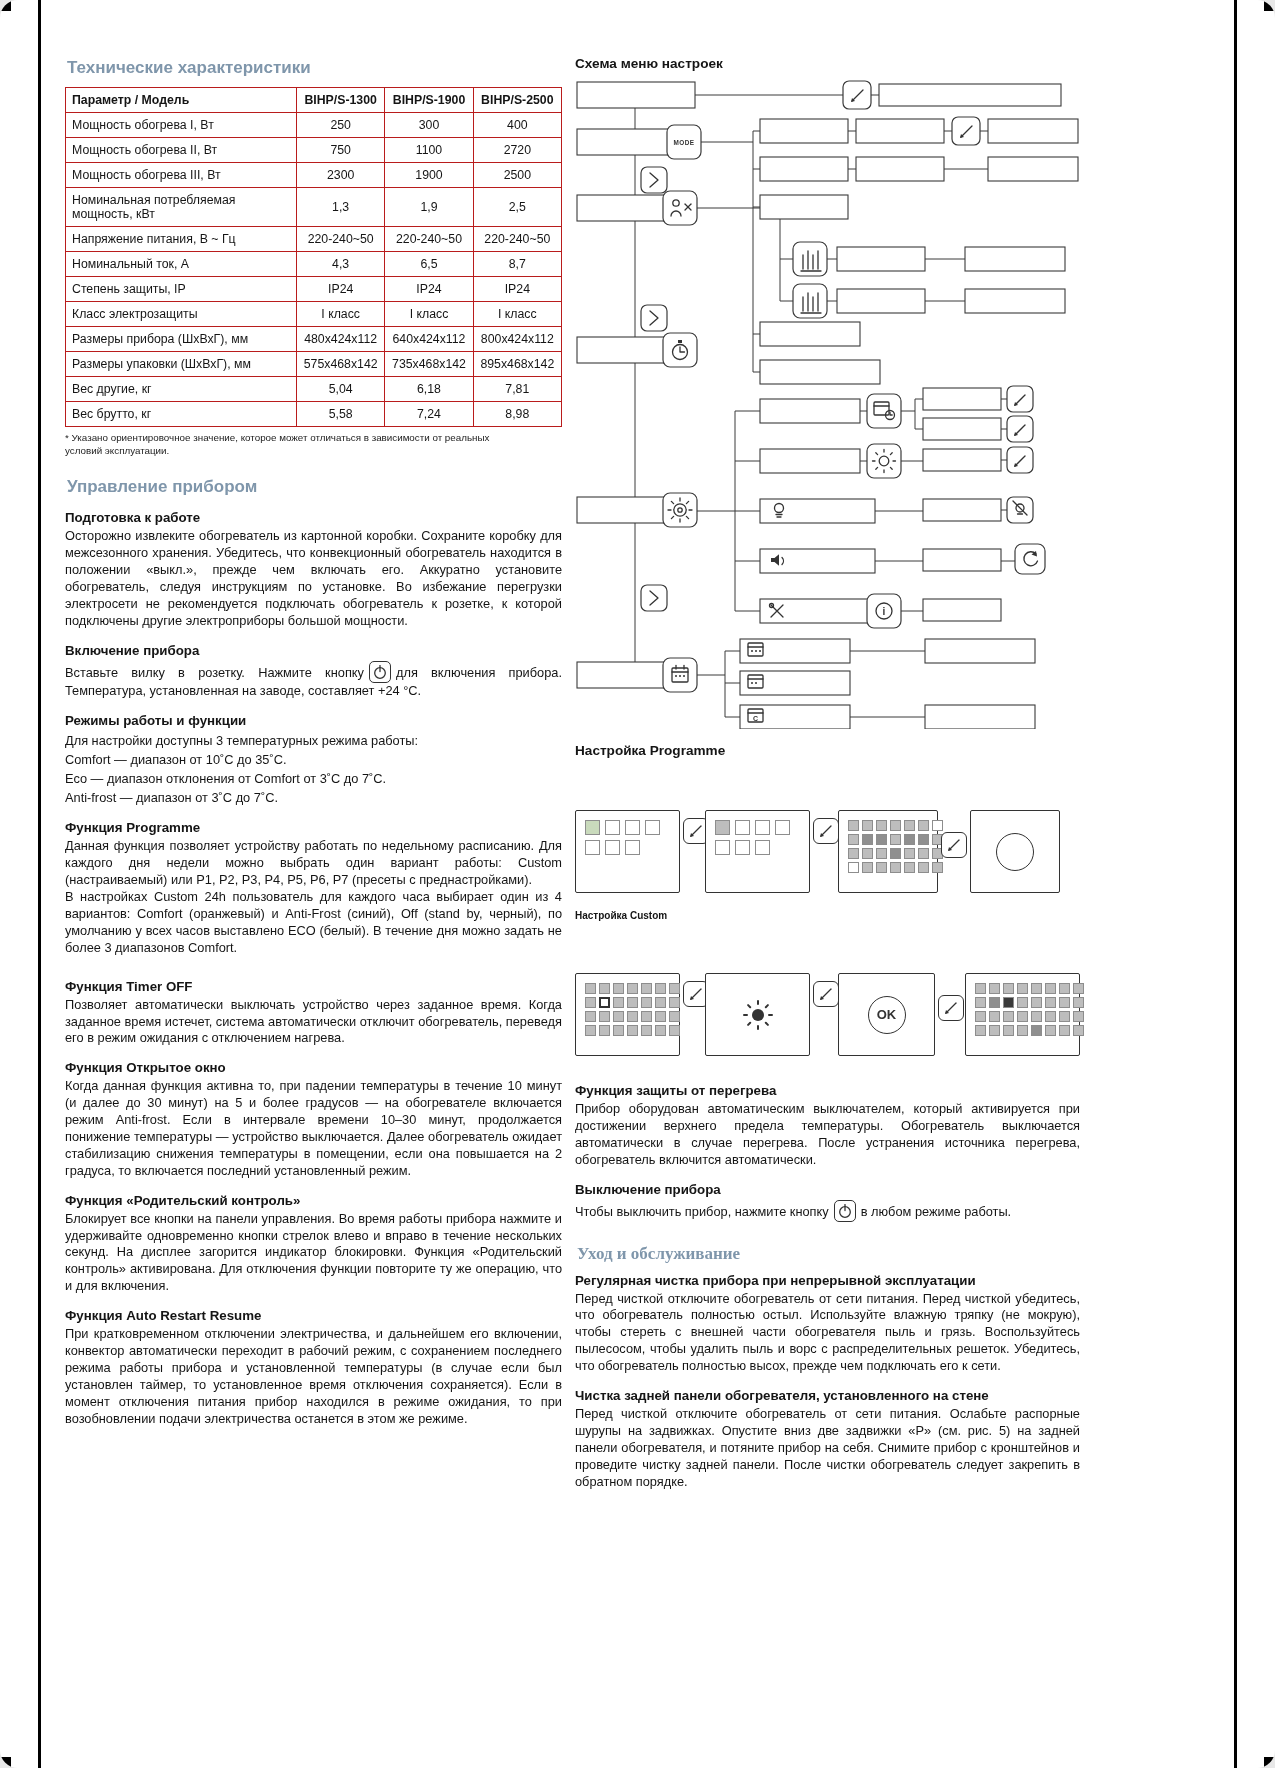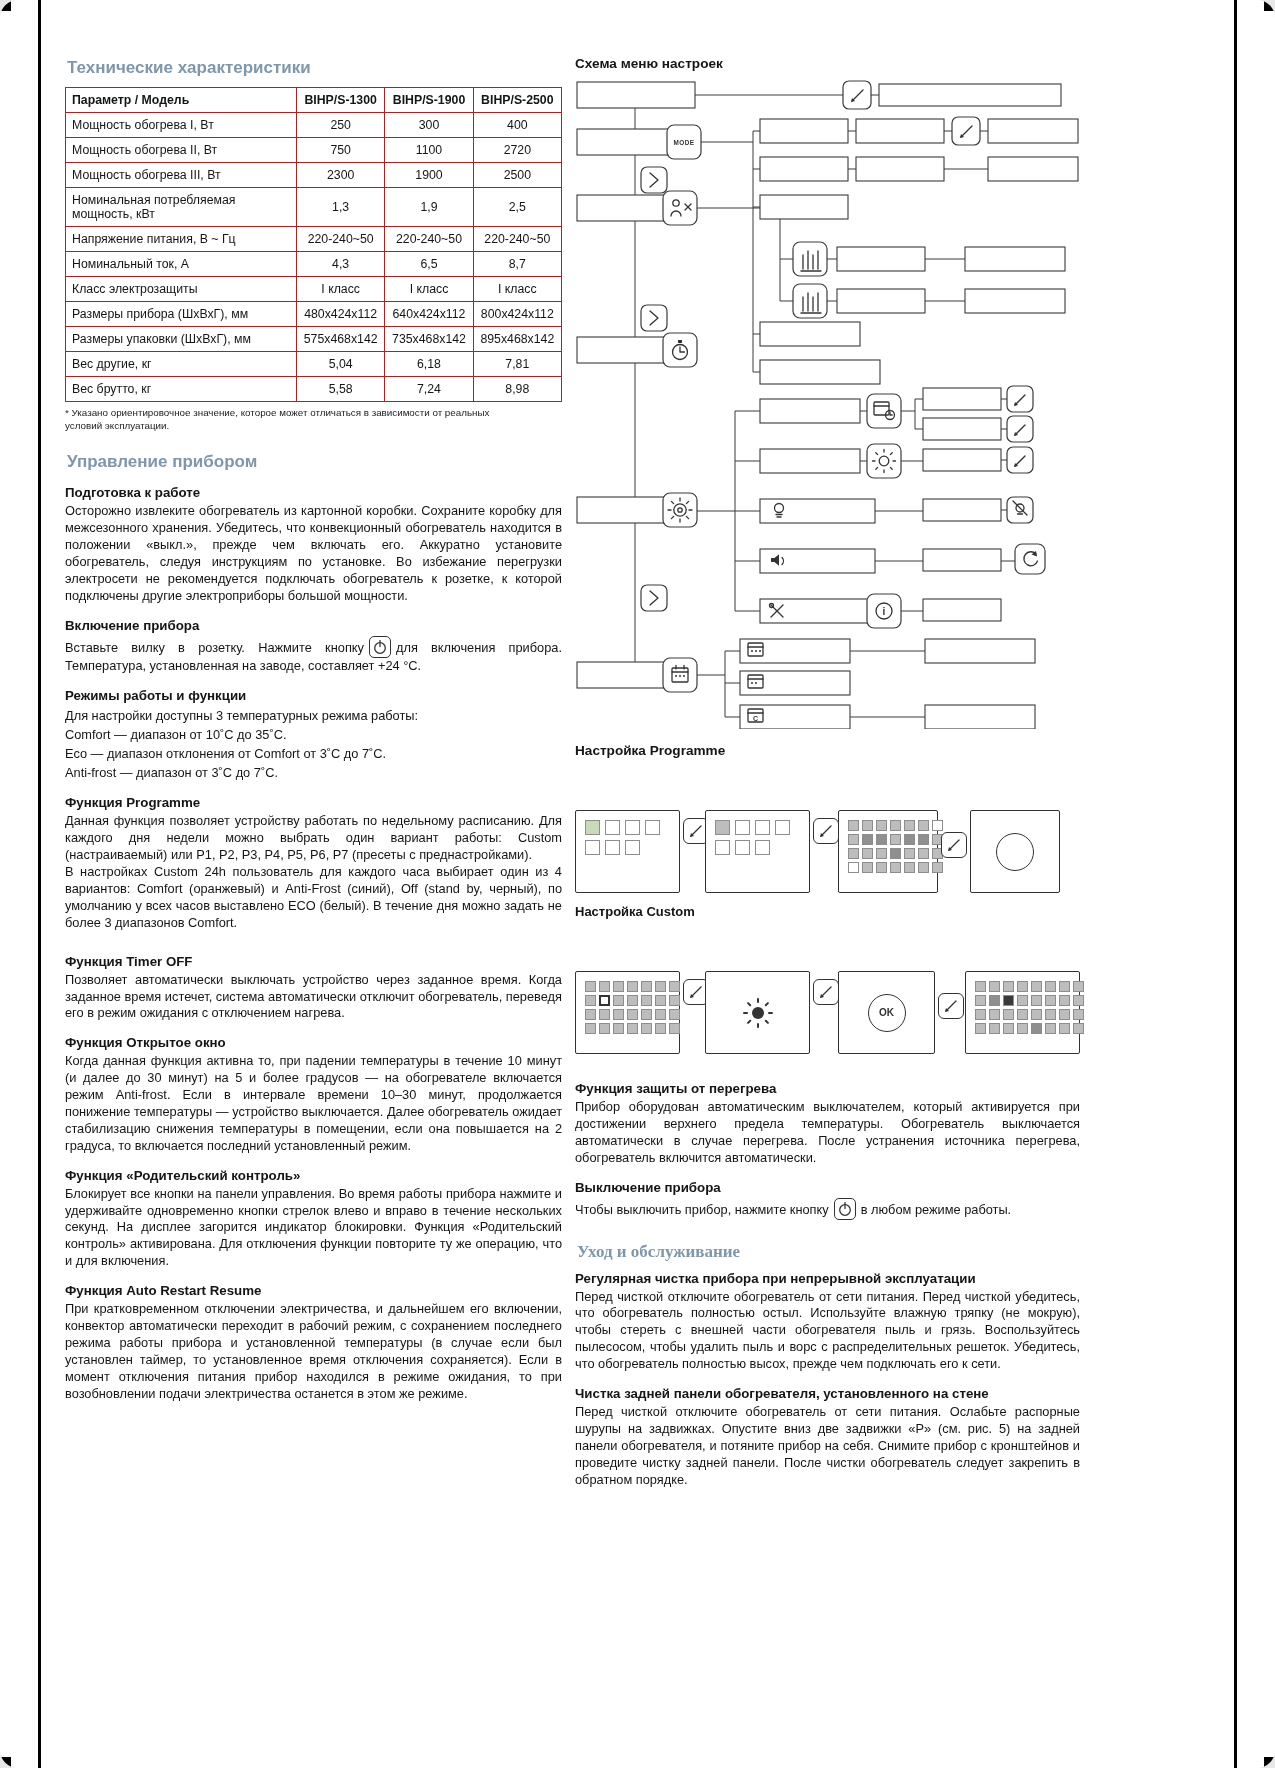--- a/index.html
+++ b/index.html
@@ -22,21 +22,21 @@
   
   .inline-btn{display:inline-block;width:20px;height:20px;border:1.3px solid #333;border-radius:5px;
               vertical-align:-5px;margin:0 5px;position:relative;}
   
   .panel-row{position:relative;height:86px;}
   .screen{position:absolute;top:0;height:83px;border:1.3px solid #333;border-radius:2px;box-sizing:border-box;background:#fff;}
   .screen .pad{position:absolute;left:9px;top:9px;}
   .mini-btn{position:absolute;width:24px;height:24px;border:1.3px solid #333;border-radius:6px;background:#fff;}
   .ok-circle{position:absolute;left:50%;top:50%;transform:translate(-50%,-50%);width:36px;height:36px;
              border:1.5px solid #333;border-radius:50%;display:flex;align-items:center;justify-content:center;
-             font-size:10px;font-weight:700;color:#333;}
+             font-size:13px;font-weight:700;color:#333;}
   .center-abs{position:absolute;left:50%;top:50%;transform:translate(-50%,-50%);}
   
   svg.diagram{display:block;margin-top:6px;}
   .dbox{fill:#ffffff;stroke:#3a3a3a;stroke-width:1.1;}
   .dbtn{fill:#ffffff;stroke:#3a3a3a;stroke-width:1.2;}
   .dln{stroke:#3a3a3a;stroke-width:1;fill:none;}
   .ico{stroke:#333;stroke-width:1.3;fill:none;stroke-linecap:round;stroke-linejoin:round;}
   .ico-f{fill:#333;stroke:none;}
 </style>
 </head>
@@ -92,20 +92,26 @@
             <td class="lbl">Напряжение питания, В ~ Гц</td>
             <td>220-240~50</td>
             <td>220-240~50</td>
             <td>220-240~50</td>
           </tr>
           <tr>
             <td class="lbl">Номинальный ток, А</td>
             <td>4,3</td>
             <td>6,5</td>
             <td>8,7</td>
+          </tr>
+          <tr>
+            <td class="lbl">Степень защиты, IP</td>
+            <td>IP24</td>
+            <td>IP24</td>
+            <td>IP24</td>
           </tr>
           <tr>
             <td class="lbl">Класс электрозащиты</td>
             <td>I класс</td>
             <td>I класс</td>
             <td>I класс</td>
           </tr>
           <tr>
             <td class="lbl">Размеры прибора (ШхВхГ), мм</td>
             <td>480x424x112</td>
@@ -468,21 +474,21 @@
         </div>
       <div class="mini-btn" style="left:366px;top:22px;"><svg width="24" height="24">
             <line class="ico" x1="7" y1="17" x2="17" y2="7"></line>
             <path class="ico-f" d="M6,18 l4,-1 -3,-3 z"></path>
           </svg></div>
       <div class="screen" style="left:395px;width:90px;">
           <div class="ok-circle"></div>
         </div>
     </div>
 
-    <div class="sec-title" style="margin-top:8px;font-size:13px;">Настройка Custom</div>
+    <div class="sec-title" style="margin-top:14px;font-size:10px;">Настройка Custom</div>
 
     <div class="panel-row" style="margin-top:52px;">
       <div class="screen" style="left:0;width:105px;">
           <div class="pad">
             <div style="display: flex; gap: 3px; margin-bottom: 3px;">
               <span style="display: inline-block; box-sizing: border-box; width: 11px; height: 11px; background: rgb(189, 189, 189); border: 1px solid rgb(141, 141, 141);"></span>
               <span style="display: inline-block; box-sizing: border-box; width: 11px; height: 11px; background: rgb(189, 189, 189); border: 1px solid rgb(141, 141, 141);"></span>
               <span style="display: inline-block; box-sizing: border-box; width: 11px; height: 11px; background: rgb(189, 189, 189); border: 1px solid rgb(141, 141, 141);"></span>
               <span style="display: inline-block; box-sizing: border-box; width: 11px; height: 11px; background: rgb(189, 189, 189); border: 1px solid rgb(141, 141, 141);"></span>
               <span style="display: inline-block; box-sizing: border-box; width: 11px; height: 11px; background: rgb(189, 189, 189); border: 1px solid rgb(141, 141, 141);"></span>

